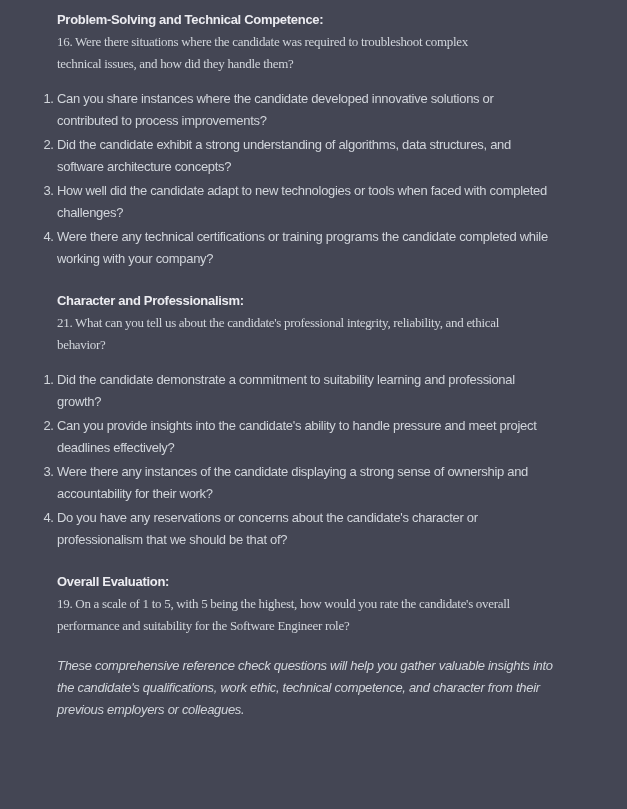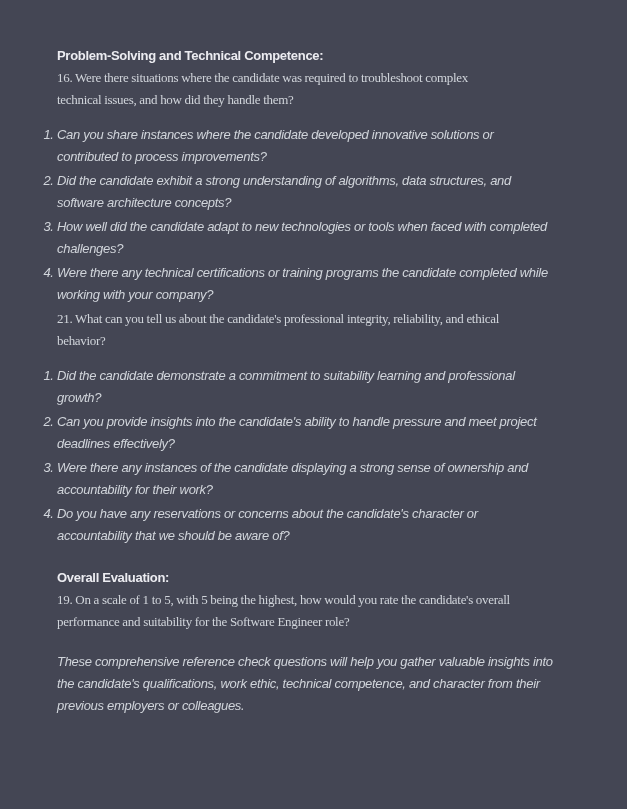--- a/index.html
+++ b/index.html
@@ -9,39 +9,38 @@
     box-sizing: border-box;
     background: #444654;
     color: #d1d5db;
     font-family: "Liberation Sans", "DejaVu Sans", sans-serif;
     font-size: 13px;
     line-height: 22px;
     letter-spacing: -0.3px;
     overflow: hidden;
     padding: 9px 18px 0 57px;
   }
-  .message { width: 100%; margin-top: 36px; }
+  .message { width: 100%; }
   h3.section-heading {
     font-size: 13px;
     line-height: 22px;
     font-weight: bold;
     color: #ececf1;
     margin: 20px 0 0 0;
   }
   h3.section-heading.first { margin-top: 0; }
   p.section-intro {
     margin: 0;
     white-space: pre-line;
     font-family: Liberation Serif, serif;
   }
   ol.question-list {
     list-style: decimal outside;
     margin: 13px 0 0 0;
     padding: 0;
-    font-style: italic;
   }
   ol.question-list li {
     white-space: pre-line;
     margin: 0 0 2px 0;
   }
   ol.question-list li::marker { color: #d1d5db; }
   p.closing-paragraph {
     margin: 18px 0 0 0;
     white-space: pre-line;
     font-style: italic;
@@ -59,31 +58,32 @@
     <li>Can you share instances where the candidate developed innovative solutions or
 contributed to process improvements?</li>
     <li>Did the candidate exhibit a strong understanding of algorithms, data structures, and
 software architecture concepts?</li>
     <li>How well did the candidate adapt to new technologies or tools when faced with completed
 challenges?</li>
     <li>Were there any technical certifications or training programs the candidate completed while
 working with your company?</li>
   </ol>
 
+  <h3 class="section-heading">Character and Professionalism:</h3>
   <p class="section-intro">21. What can you tell us about the candidate's professional integrity, reliability, and ethical
 behavior?</p>
   <ol class="question-list">
     <li>Did the candidate demonstrate a commitment to suitability learning and professional
 growth?</li>
     <li>Can you provide insights into the candidate's ability to handle pressure and meet project
 deadlines effectively?</li>
     <li>Were there any instances of the candidate displaying a strong sense of ownership and
 accountability for their work?</li>
     <li>Do you have any reservations or concerns about the candidate's character or
-accountability that we should be aware of?</li>
+professionalism that we should be that of?</li>
   </ol>
 
   <h3 class="section-heading">Overall Evaluation:</h3>
   <p class="section-intro">19. On a scale of 1 to 5, with 5 being the highest, how would you rate the candidate's overall
 performance and suitability for the Software Engineer role?</p>
 
   <p class="closing-paragraph">These comprehensive reference check questions will help you gather valuable insights into
 the candidate's qualifications, work ethic, technical competence, and character from their
 previous employers or colleagues.</p>
 

